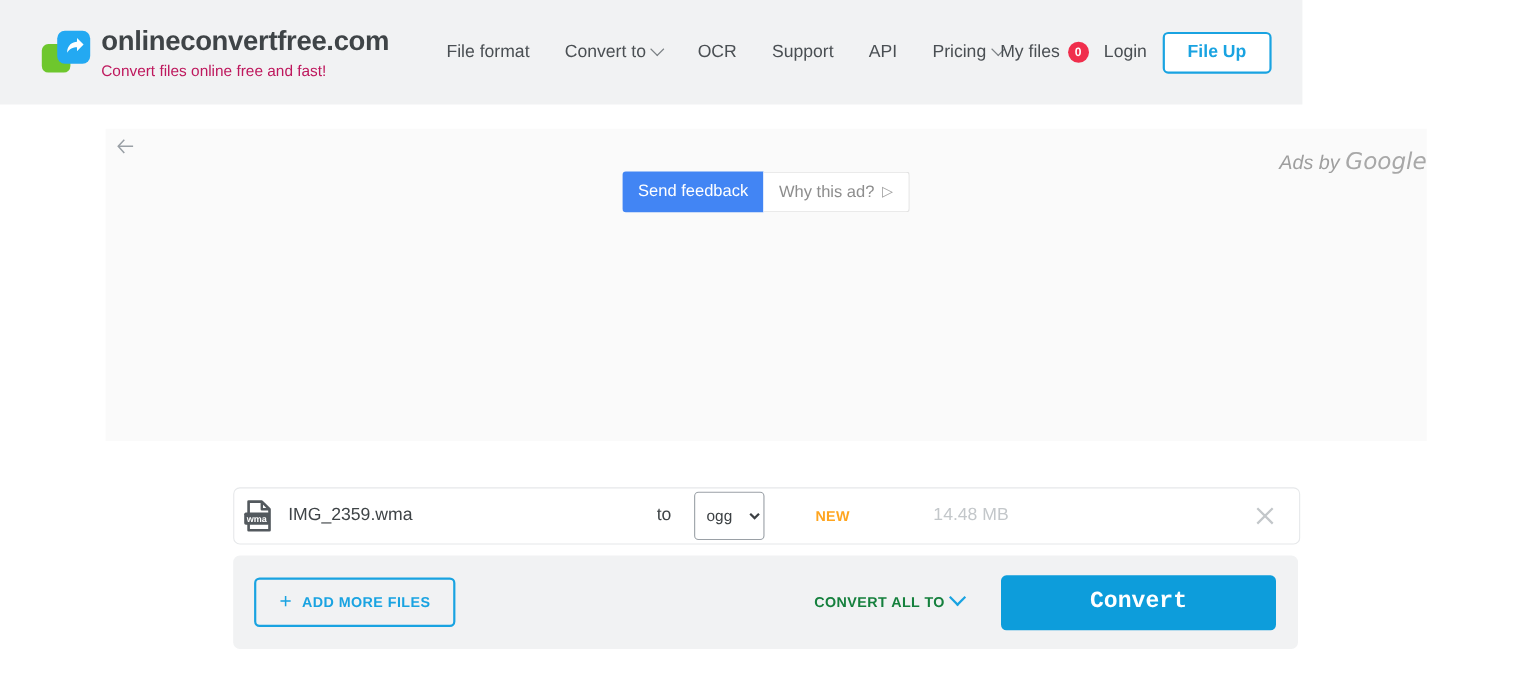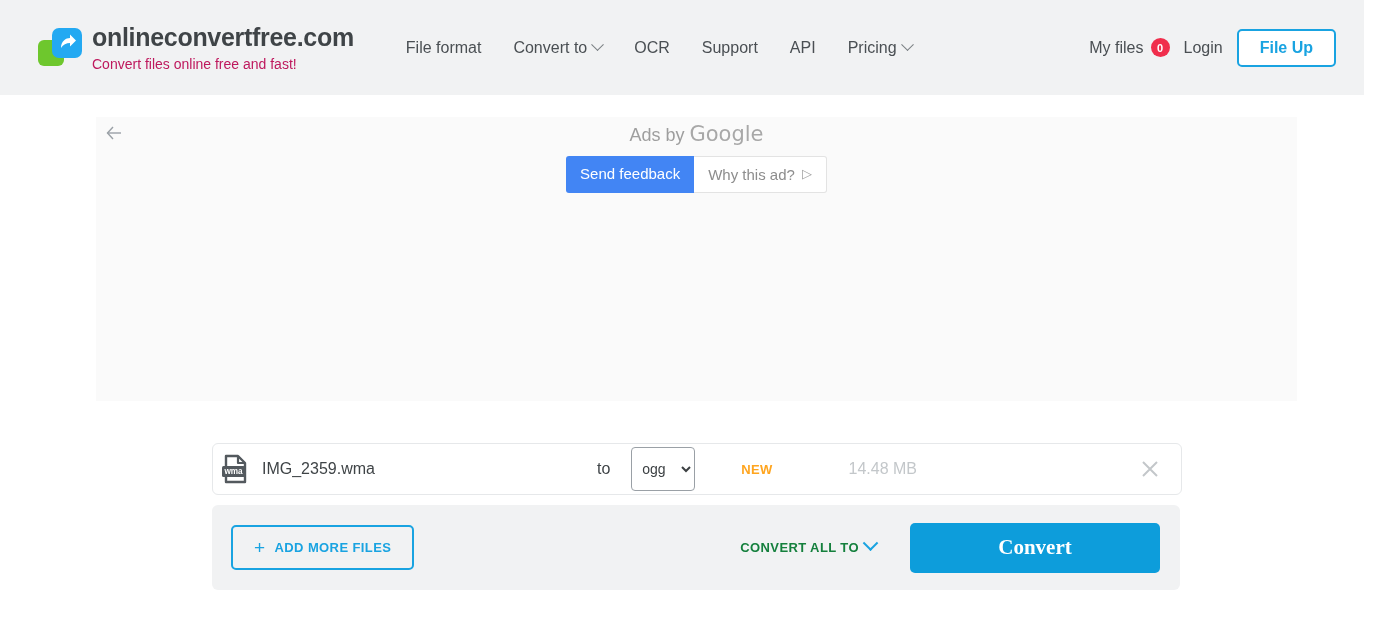--- a/index.html
+++ b/index.html
@@ -5,21 +5,21 @@
   * { box-sizing: border-box; margin: 0; padding: 0; }
   html, body {
     width: 1400px; height: 623px;
     background: #ffffff;
     font-family: "Liberation Sans", sans-serif;
     overflow: hidden;
   }
 
   
   .header {
-    width: 1364px; height: 95px;
+    width: 1184px; height: 95px;
     background: #f1f2f3;
     display: flex; align-items: center;
     position: relative;
   }
   .brand { display: flex; align-items: flex-start; margin-left: 38px; }
   .logo-wrap {
     position: relative; width: 44px; height: 40px; margin-top: 6px; flex: none;
   }
   .logo-green {
     position: absolute; left: 0; top: 12px;
@@ -75,22 +75,22 @@
   .ad-panel {
     position: absolute; left: 96px; top: 117px;
     width: 1201px; height: 284px;
     background: #fafafa;
   }
   .ad-back {
     position: absolute; left: 8px; top: 6px;
     width: 20px; height: 20px; color: #9aa0a6;
   }
   .ad-by {
-    position: absolute; left: 0; right: 0; top: 5px;
-    text-align: center; font-size: 18px; color: #9e9e9e;
+    position: absolute; left: 0; right: 0; top: 18px;
+    text-align: right; font-size: 18px; color: #9e9e9e; font-style: italic;
   }
   .ad-by .g { font-size: 21px; color: #a8a8a8; font-family: "DejaVu Sans", sans-serif; }
   .ad-btns {
     position: absolute; left: 0; right: 0; top: 39px;
     display: flex; justify-content: center;
   }
   .btn-feedback {
     background: #4285f4; color: #fff;
     font-size: 15px; padding: 9px 14px;
     border-radius: 3px 0 0 3px; cursor: pointer;
@@ -156,21 +156,21 @@
   .chev-down {
     display: inline-block; width: 11px; height: 11px;
     border-right: 2.4px solid #19a3e1; border-bottom: 2.4px solid #19a3e1;
     transform: rotate(45deg) translate(-3px,-3px);
   }
   .convert-btn {
     margin-left: 34px; margin-right: 20px;
     background: #0d9ddb; color: #fff; border: none; border-radius: 5px;
     width: 250px; height: 50px;
     font-size: 21px; font-weight: bold;
-    font-family: Liberation Serif, serif; cursor: pointer;
+    font-family: Liberation Mono, monospace; cursor: pointer;
   }
 </style>
 </head>
 <body>
 
 <div class="header">
 
   <div class="brand">
     <div class="logo-wrap">
       <div class="logo-green"></div>

